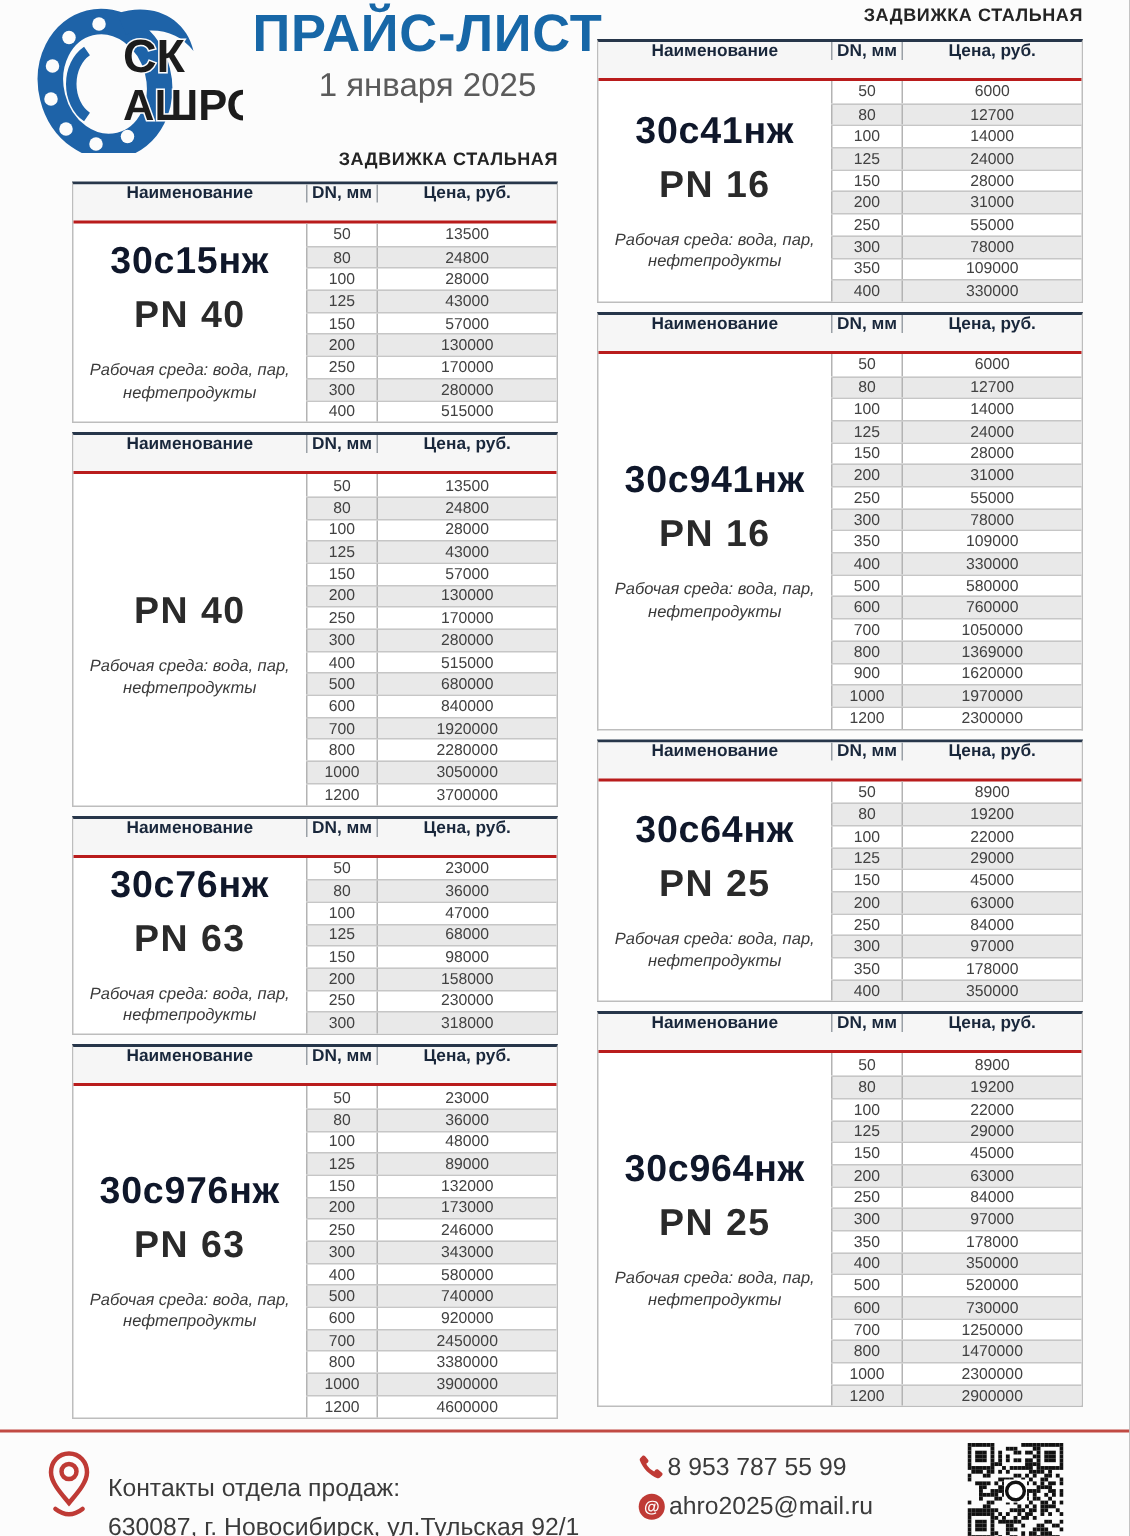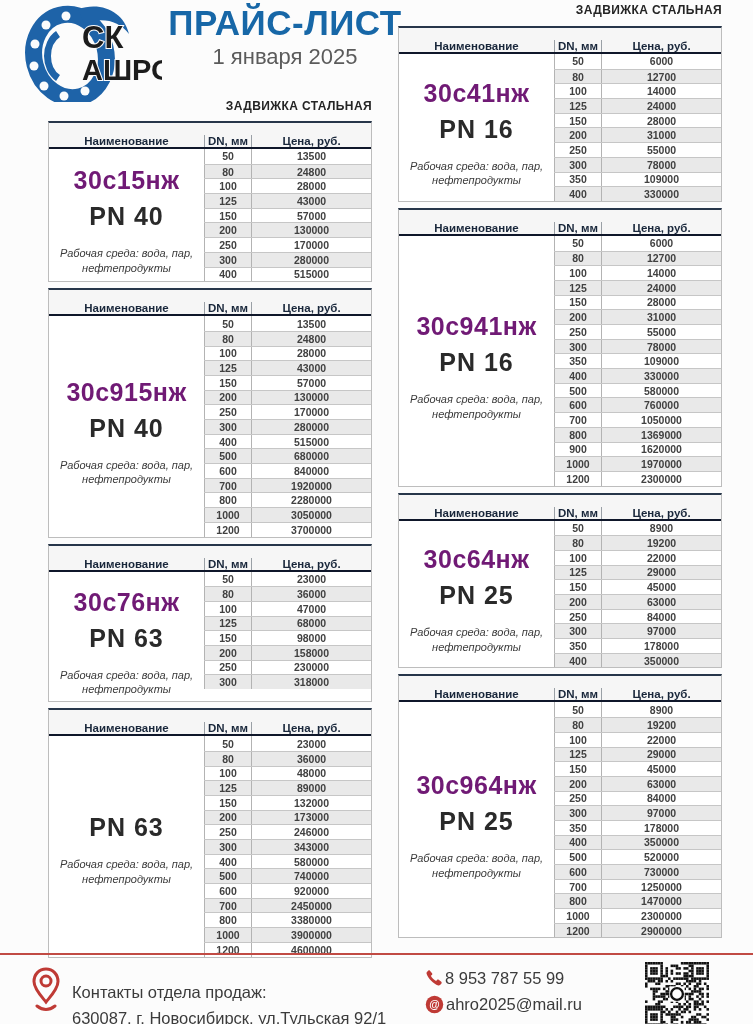--- a/index.html
+++ b/index.html
@@ -18,33 +18,33 @@
     font-size:12px;font-weight:bold;color:#242424;letter-spacing:.4px;
   }
   #sec-left{left:48px;top:99px;}
   #sec-right{left:398px;top:3px;}
   
   .tcol{position:absolute;width:324px;display:flex;flex-direction:column;gap:6px;}
   #left-tables{left:48px;top:121px;}
   #right-tables{left:398px;top:26px;}
   
   .ptable{background:#fff;border:1px solid #bdbdbd;border-top:2px solid #27364a;box-sizing:border-box;}
-  .thead{display:flex;align-items:flex-end;height:24px;border-bottom:2px solid #0f172a;
+  .thead{display:flex;align-items:flex-start;height:24px;border-bottom:2px solid #b91c1c;
          background:#f6f6f6;color:#19273b;font-weight:bold;font-size:11.5px;}
   .th{display:flex;align-items:center;justify-content:center;box-sizing:border-box;}
   .th-name{width:155px;}
   .th-dn{width:48px;border-left:1px solid #9aa0a6;border-right:1px solid #9aa0a6;}
   .th-price{flex:1;}
   .tbody{display:flex;align-items:stretch;}
   .namecell{width:155px;display:flex;flex-direction:column;align-items:center;
             justify-content:center;text-align:center;padding:4px 2px;box-sizing:border-box;}
-  .model{font-size:25px;font-weight:bold;color:#701a75;letter-spacing:.5px;margin-top:12px;}
+  .model{font-size:25px;font-weight:bold;color:#0f172a;letter-spacing:.5px;}
   .pn{font-size:25px;font-weight:bold;color:#2a2a2a;margin-top:7px;letter-spacing:1px;}
   .note{font-size:11px;font-style:italic;color:#3a3a3a;margin-top:15px;line-height:1.35;max-width:152px;}
-  .rows{flex:1;display:flex;flex-direction:column;font-weight:bold;}
+  .rows{flex:1;display:flex;flex-direction:column;}
   .trow{display:flex;height:14.7px;box-sizing:border-box;font-size:10.5px;color:#414141;}
   .trow:nth-child(even){background:#e9e9e9;}
   .trow:not(:first-child){border-top:1px solid #c6c6c6;}
   .cell-dn{width:48px;border-left:1px solid #b3b3b3;border-right:1px solid #b3b3b3;
            box-sizing:border-box;display:flex;align-items:center;justify-content:center;}
   .cell-price{flex:1;display:flex;align-items:center;justify-content:center;}
   
   .redline{position:absolute;left:0;top:953px;width:753px;height:2px;background:#c14b44;}
   .footer{position:absolute;left:0;top:958px;width:753px;height:66px;}
   .pin{position:absolute;left:30px;top:8px;}
@@ -137,21 +137,20 @@
         </div>
       </div>
       <div class="ptable">
         <div class="thead">
           <div class="th th-name">Наименование</div>
           <div class="th th-dn">DN, мм</div>
           <div class="th th-price">Цена, руб.</div>
         </div>
         <div class="tbody">
           <div class="namecell">
-            <div class="model">30с915нж</div>
             <div class="pn">PN 40</div>
             <div class="note">Рабочая среда: вода, пар, нефтепродукты</div>
           </div>
           <div class="rows">
             <div class="trow">
               <div class="cell-dn">50</div>
               <div class="cell-price">13500</div>
             </div>
             <div class="trow">
               <div class="cell-dn">80</div>
@@ -261,20 +260,21 @@
         </div>
       </div>
       <div class="ptable">
         <div class="thead">
           <div class="th th-name">Наименование</div>
           <div class="th th-dn">DN, мм</div>
           <div class="th th-price">Цена, руб.</div>
         </div>
         <div class="tbody">
           <div class="namecell">
+            <div class="model">30с976нж</div>
             <div class="pn">PN 63</div>
             <div class="note">Рабочая среда: вода, пар, нефтепродукты</div>
           </div>
           <div class="rows">
             <div class="trow">
               <div class="cell-dn">50</div>
               <div class="cell-price">23000</div>
             </div>
             <div class="trow">
               <div class="cell-dn">80</div>

